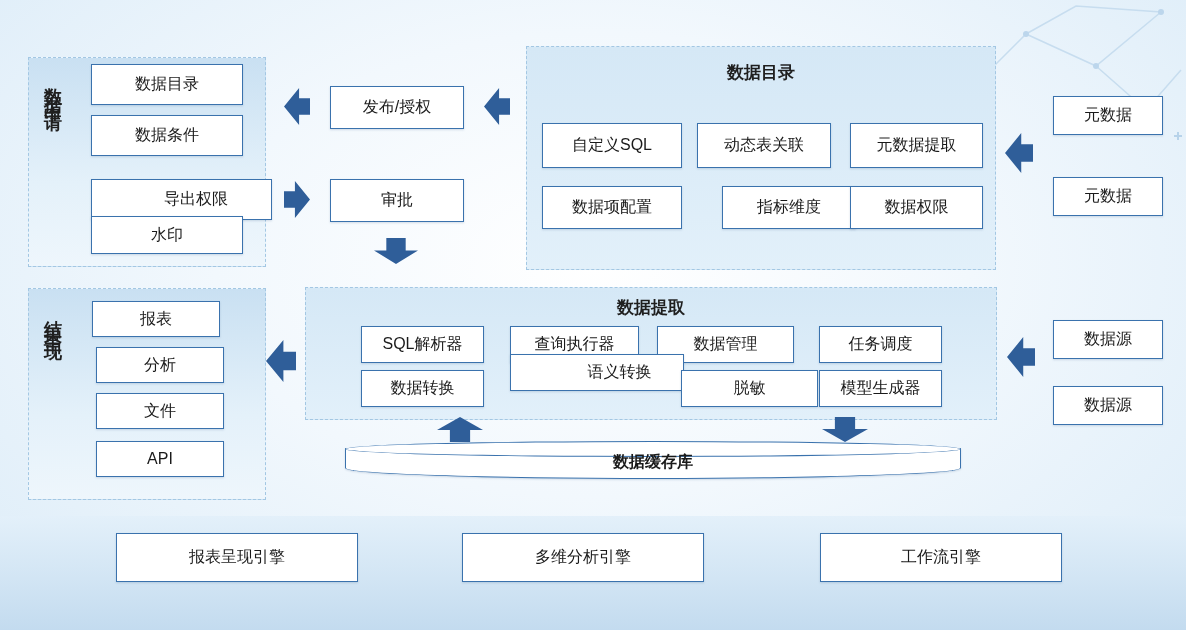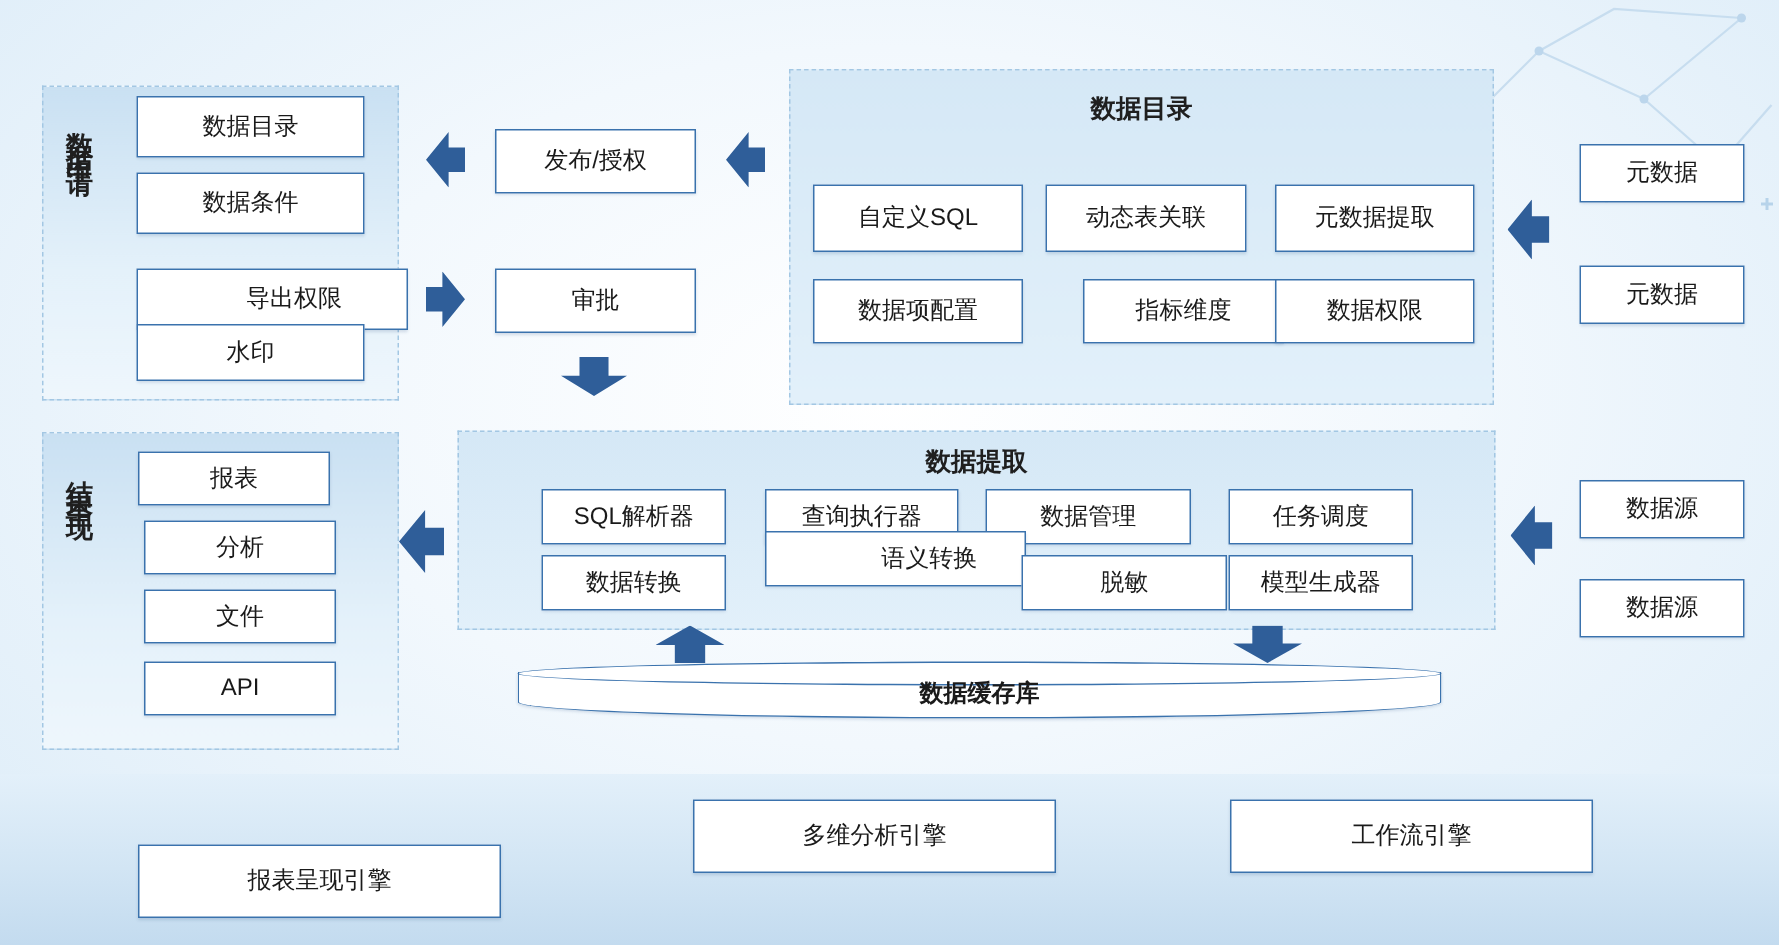--- a/index.html
+++ b/index.html
@@ -137,17 +137,17 @@
   <div class="ar left" style="left:266px;top:340px;width:30px;height:42px;"></div>
 
   <div class="ar up" style="left:437px;top:417px;width:46px;height:25px;"></div>
   <div class="ar down" style="left:822px;top:417px;width:46px;height:25px;"></div>
   <div class="cyl">
     <div class="cyl-body"></div>
     <div class="cyl-top"></div>
     <div class="cyl-label">数据缓存库</div>
   </div>
 
-  <div class="box lg" style="left:92px;top:533px;width:240px;height:47px;margin-top:30px;">报表呈现引擎</div>
+  <div class="box lg" style="left:116px;top:533px;width:240px;height:47px;">报表呈现引擎</div>
   <div class="box lg" style="left:462px;top:533px;width:240px;height:47px;">多维分析引擎</div>
   <div class="box lg" style="left:820px;top:533px;width:240px;height:47px;">工作流引擎</div>
 
 </div>
 
 </body></html>

